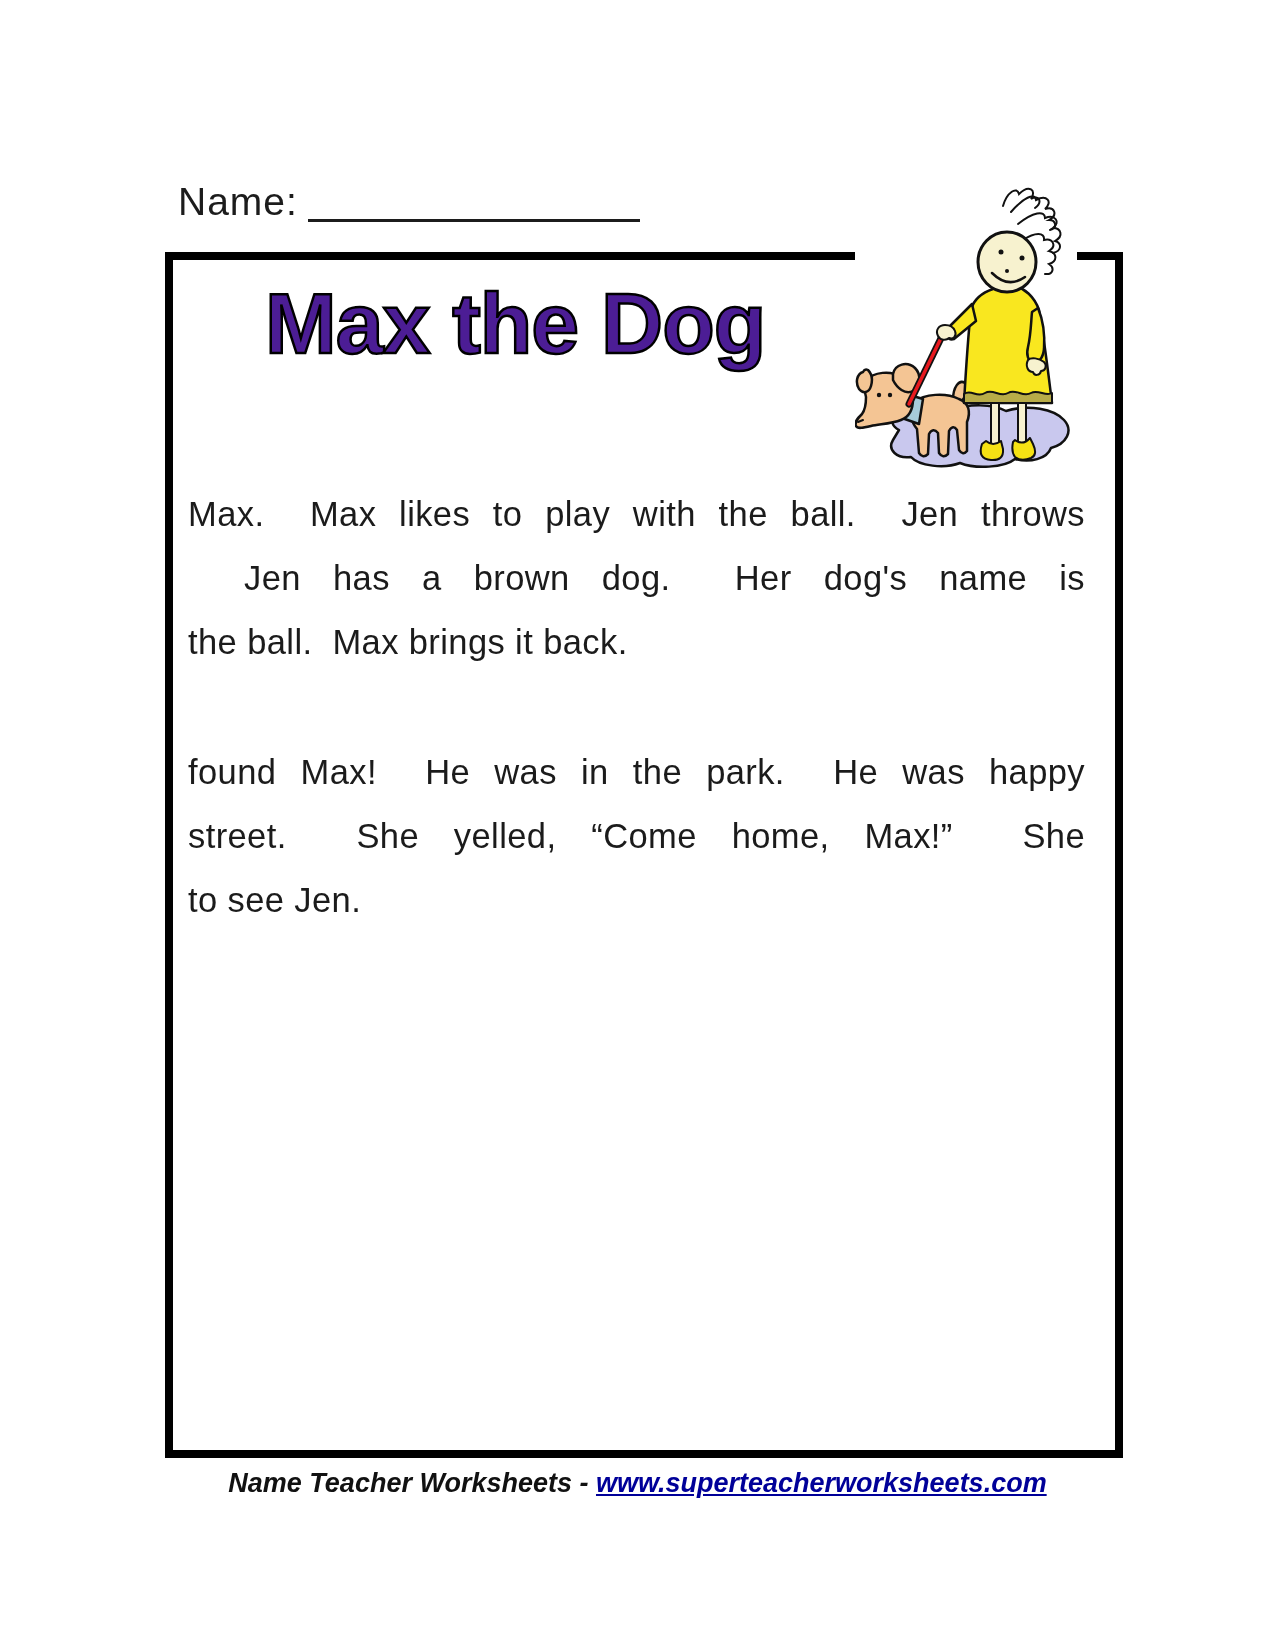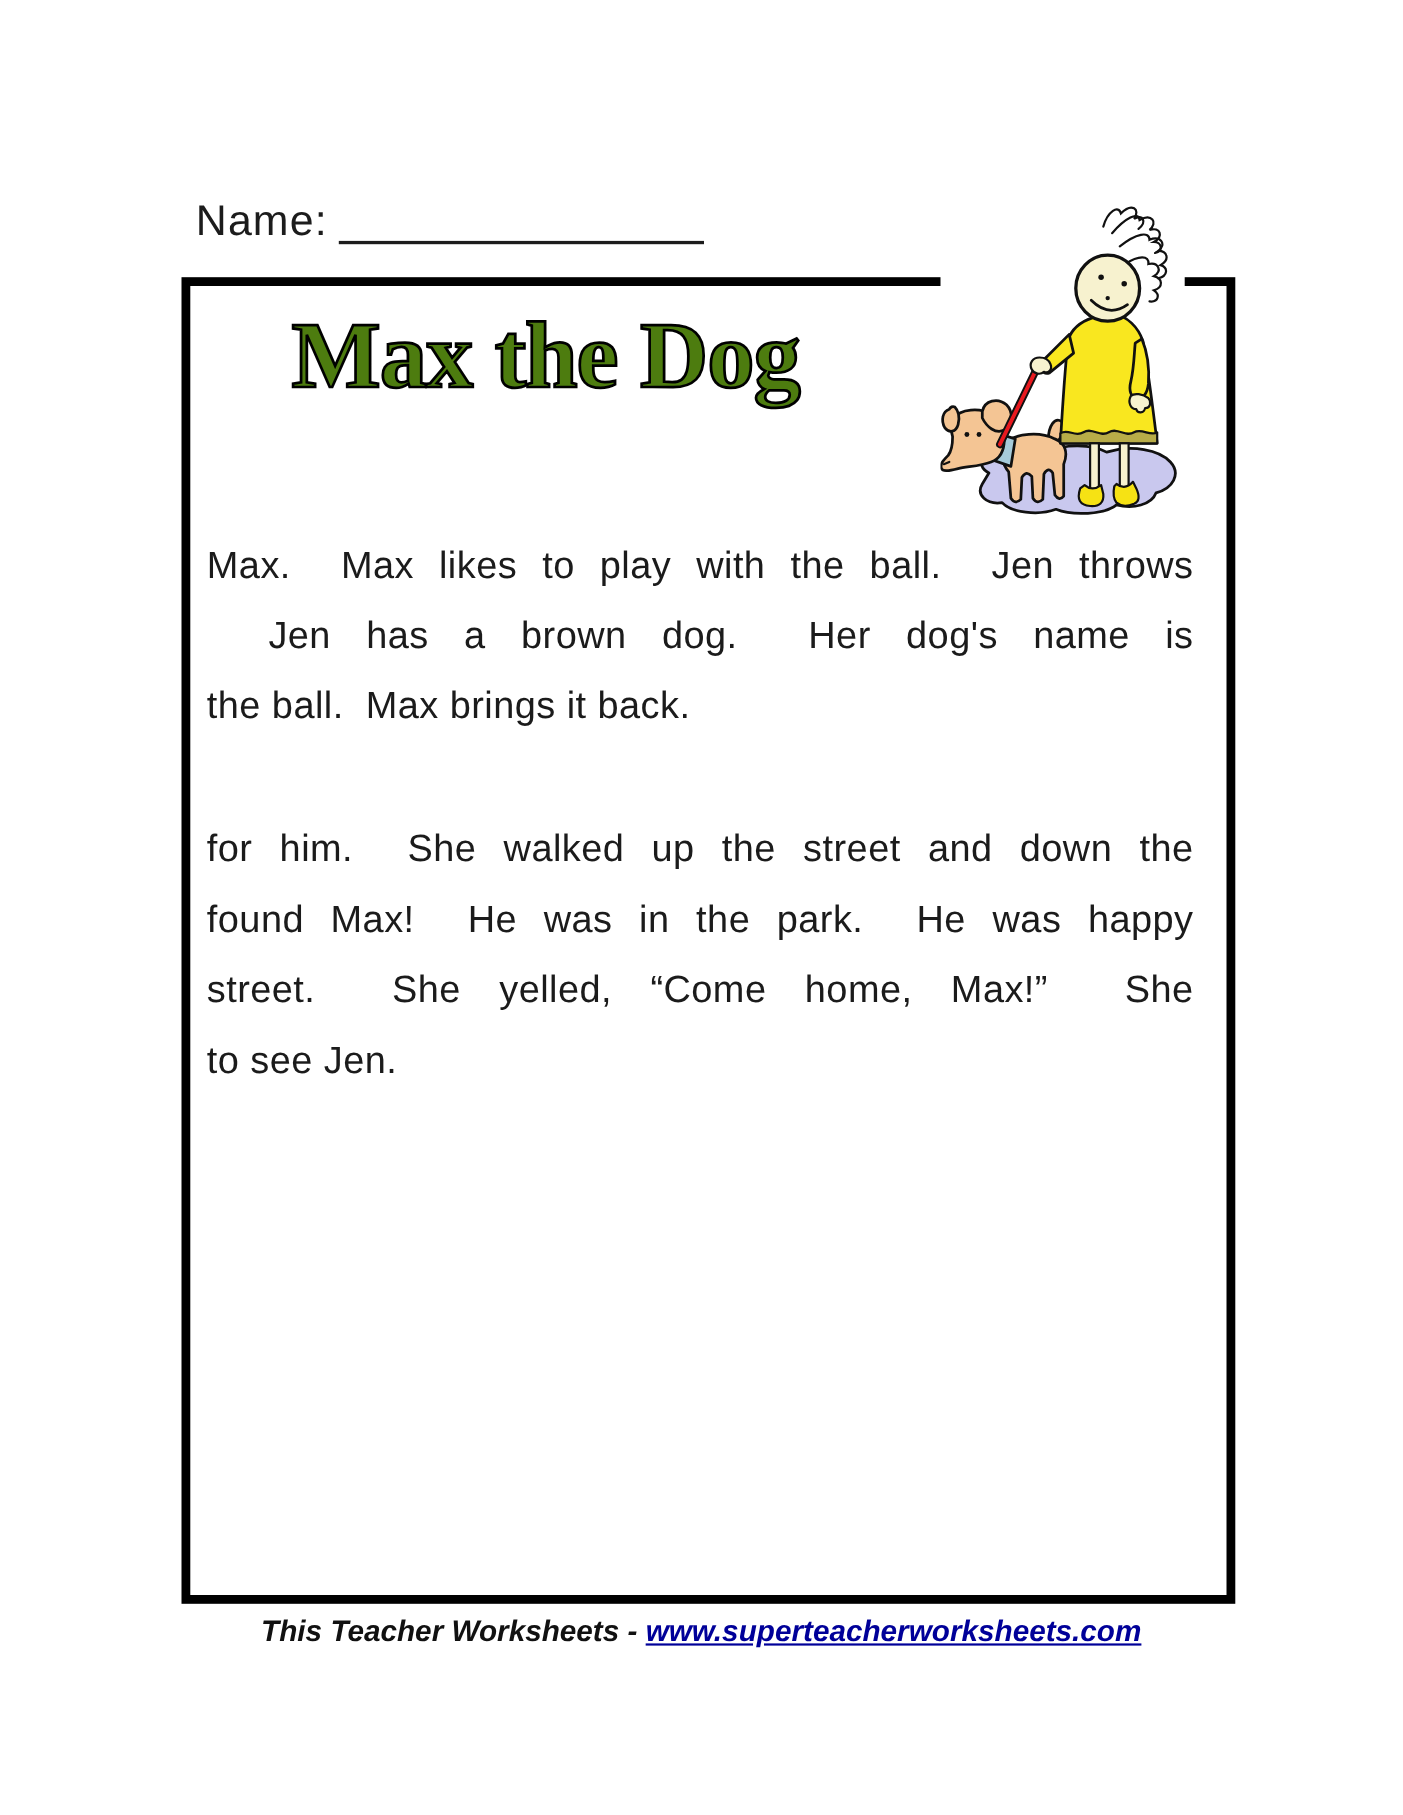--- a/index.html
+++ b/index.html
@@ -12,22 +12,22 @@
   .name-row{position:absolute;left:178px;top:180px;display:flex;align-items:flex-end;}
   .name-label{font-size:39px;letter-spacing:1px;color:#1c1c1c;}
   .name-blank{width:332px;border-bottom:3px solid #1c1c1c;height:36px;margin-left:10px;margin-bottom:2px;}
   
   .story-box{
     position:absolute;left:165px;top:252px;width:958px;height:1206px;
     border:8px solid #000;box-sizing:border-box;padding:0 30px 0 15px;background:#fff;
   }
   .story-title{
     margin:20px 0 0 77px;font-size:86px;line-height:1;font-weight:bold;
-    font-family:Liberation Serif, serif;
-    letter-spacing:-1px;color:#4d7c0f;-webkit-text-stroke:2.5px #000;
+    font-family:Liberation Sans, sans-serif;
+    letter-spacing:-1px;color:#4c1d95;-webkit-text-stroke:2.5px #000;
   }
   .story-body{margin-top:116px;}
   .para{margin:0;padding:0;}
   .para + .para{margin-top:66px;}
   .line{display:block;font-size:34.5px;line-height:64px;height:64px;letter-spacing:0.4px;color:#1b1b1b;}
   .line.j{text-align:justify;text-align-last:justify;overflow:hidden;}
   .line.j::after{content:"";display:inline-block;width:100%;height:0;}
   .line.ind{padding-left:56px;}
   
   .clipart{position:absolute;left:855px;top:172px;width:222px;height:300px;background:#fff;z-index:2;}
@@ -49,21 +49,20 @@
 
 <div class="story-box">
   <h1 class="story-title">Max the Dog</h1>
   <div class="story-body">
     <p class="para">
       <span class="line j">Max.&nbsp; Max likes to play with the ball.&nbsp; Jen throws</span>
       <span class="line j ind">Jen has a brown dog.&nbsp; Her dog's name is</span>
       <span class="line">the ball.&nbsp; Max brings it back.</span>
     </p>
     <p class="para">
-      <span class="line j">for him.&nbsp; She walked up the street and down the</span>
       <span class="line j">found Max!&nbsp; He was in the park.&nbsp; He was happy</span>
       <span class="line j">street.&nbsp; She yelled, “Come home, Max!”&nbsp; She</span>
       <span class="line">to see Jen.</span>
     </p>
   </div>
 </div>
 
 <div class="clipart">
   <svg viewBox="0 0 222 300" xmlns="http://www.w3.org/2000/svg">
 
@@ -102,14 +101,14 @@
       <circle cx="167" cy="86" r="2.5" fill="#111"></circle>
       <circle cx="152" cy="99" r="2" fill="#111"></circle>
       <path d="M137,101 Q153,117 170,105" stroke="#111" stroke-width="2.5" fill="none" stroke-linecap="round"></path>
       <path stroke="#111" stroke-width="2" stroke-linejoin="round" d="M90,153 C84,153 80,158 83,164 C85,168 91,169 94,166 C98,168 102,164 100,159 C98,154 94,153 90,153 Z" fill="#f7f2cf"></path>
       <path stroke="#111" stroke-width="2" stroke-linejoin="round" d="M173,188 C170,194 173,200 178,200 C179,204 185,204 186,199 C191,199 192,193 189,190 C184,186 176,185 173,188 Z" fill="#f7f2cf"></path>
     </g>
   </svg>
 </div>
 
 <div class="footer">
-  <span>This Teacher Worksheets - </span><span class="footer-url" style="color: rgb(0, 0, 153); margin-top: 30px;">www.superteacherworksheets.com</span>
+  <span>Name Teacher Worksheets - </span><span class="footer-url" style="color: rgb(0, 0, 153); margin-top: 30px;">www.superteacherworksheets.com</span>
 </div>
 
 </body></html>

